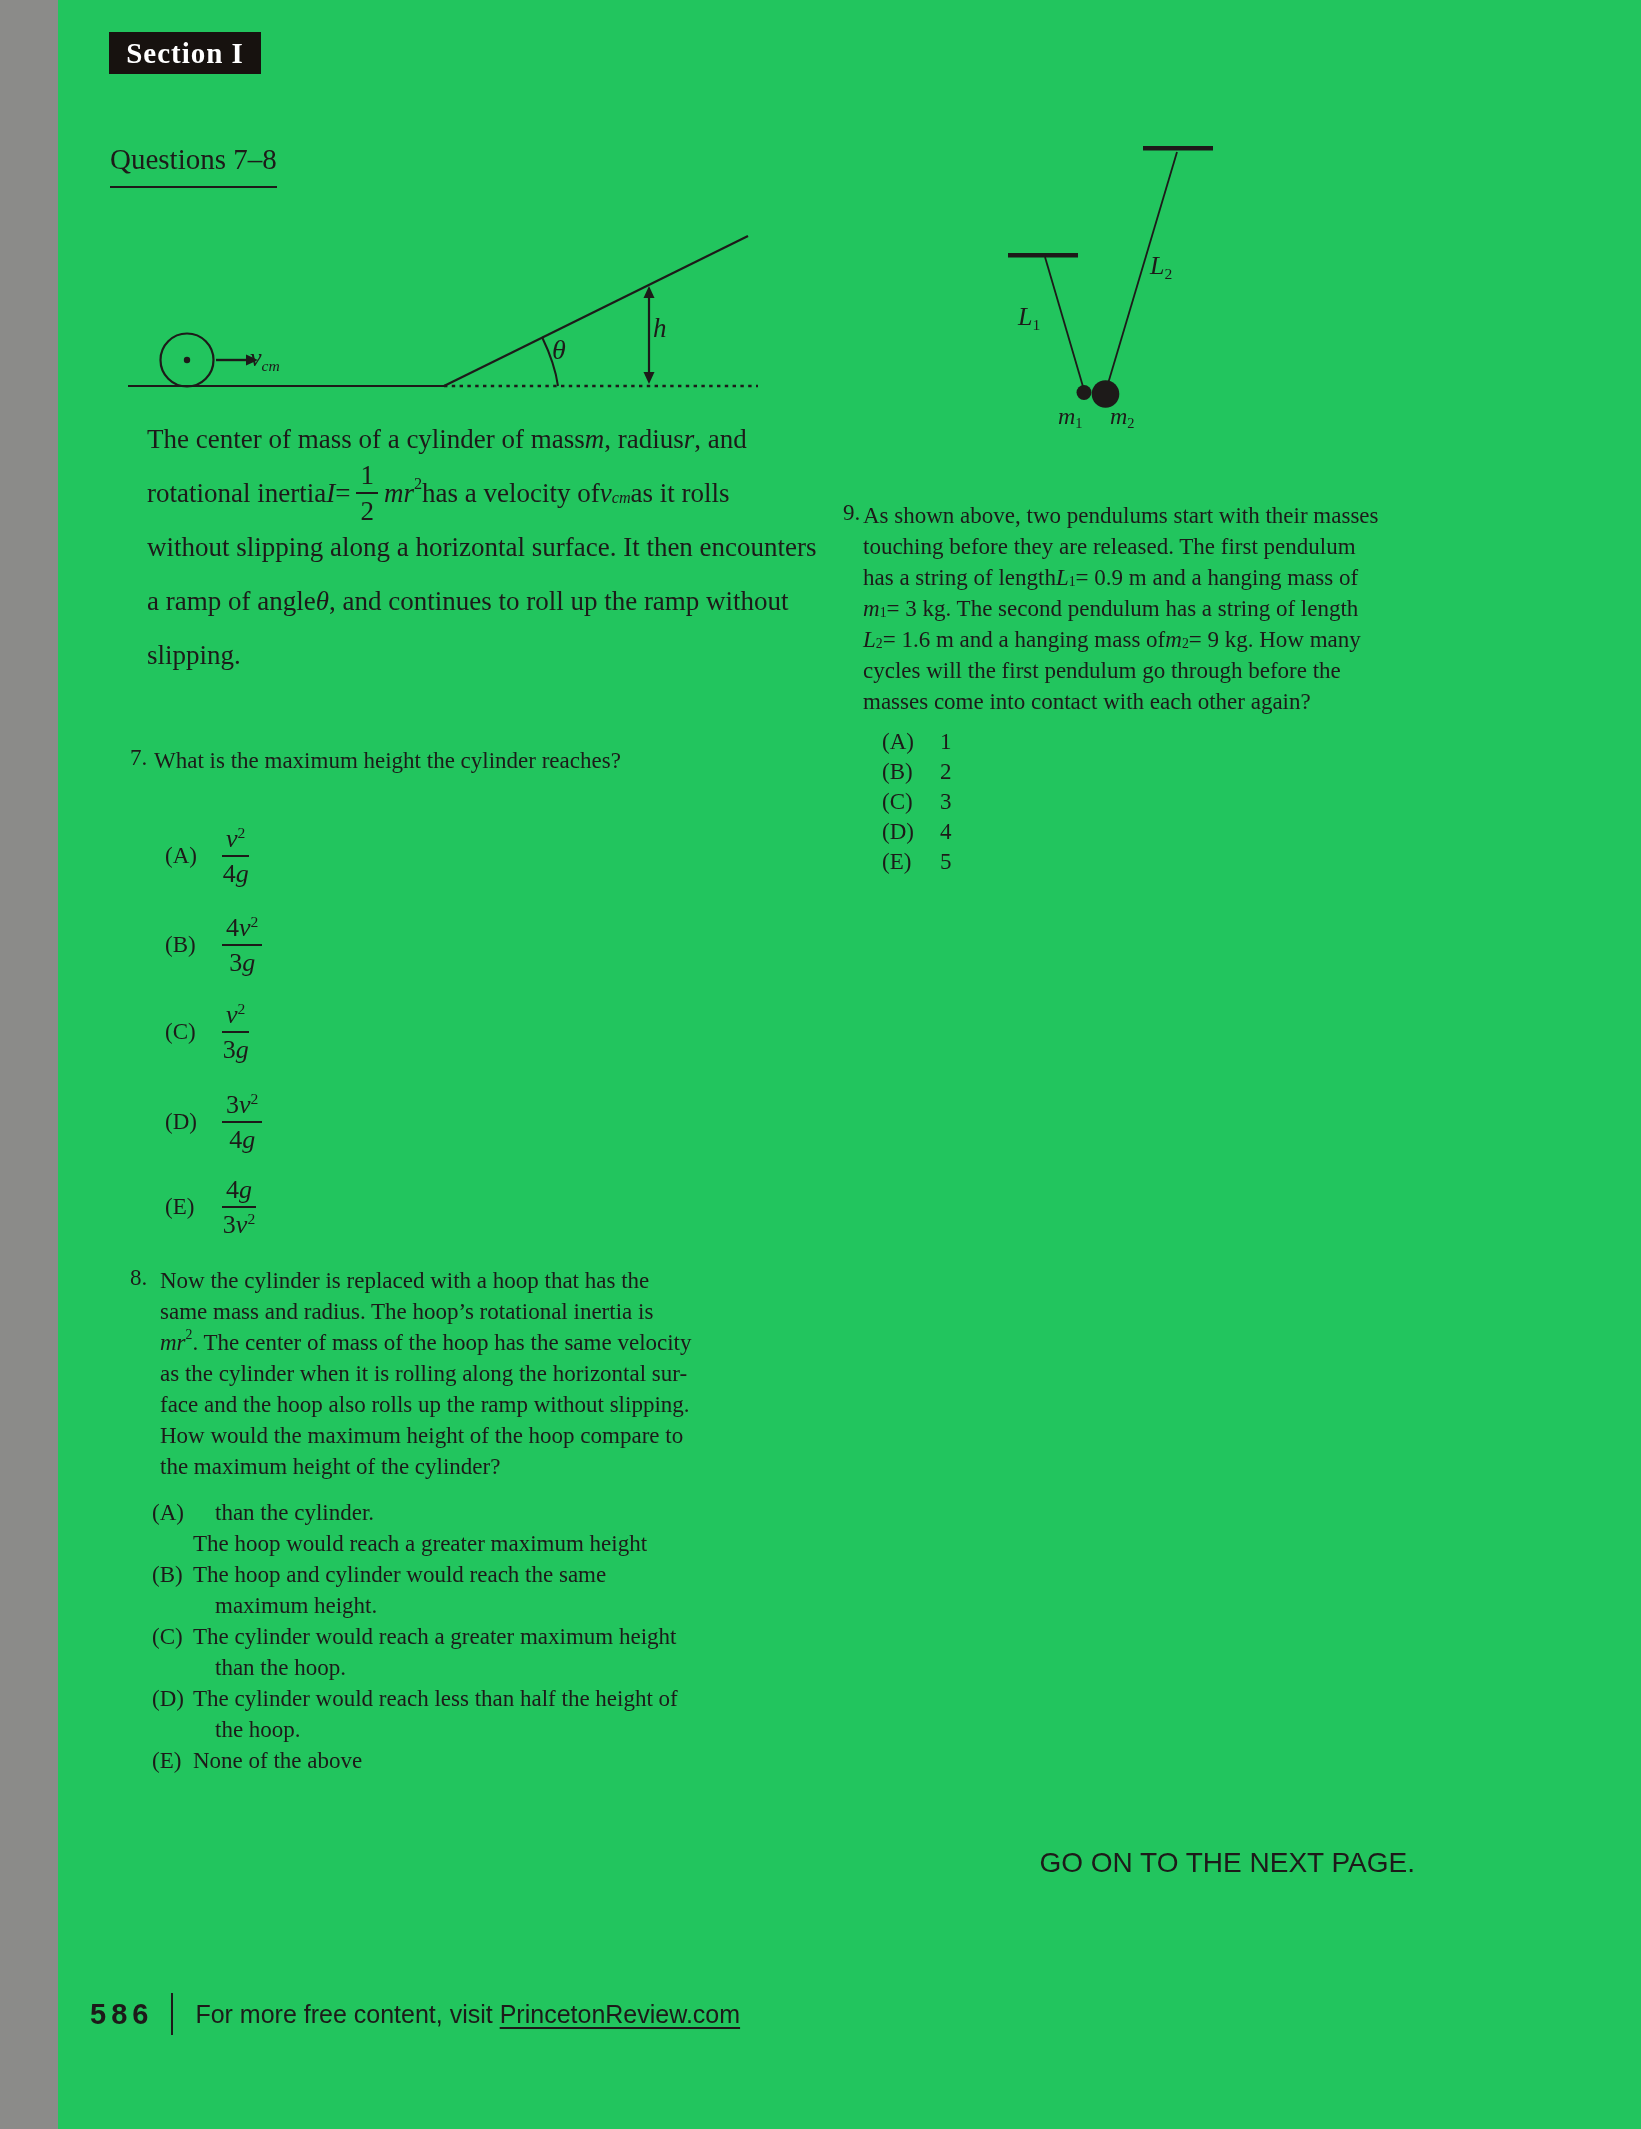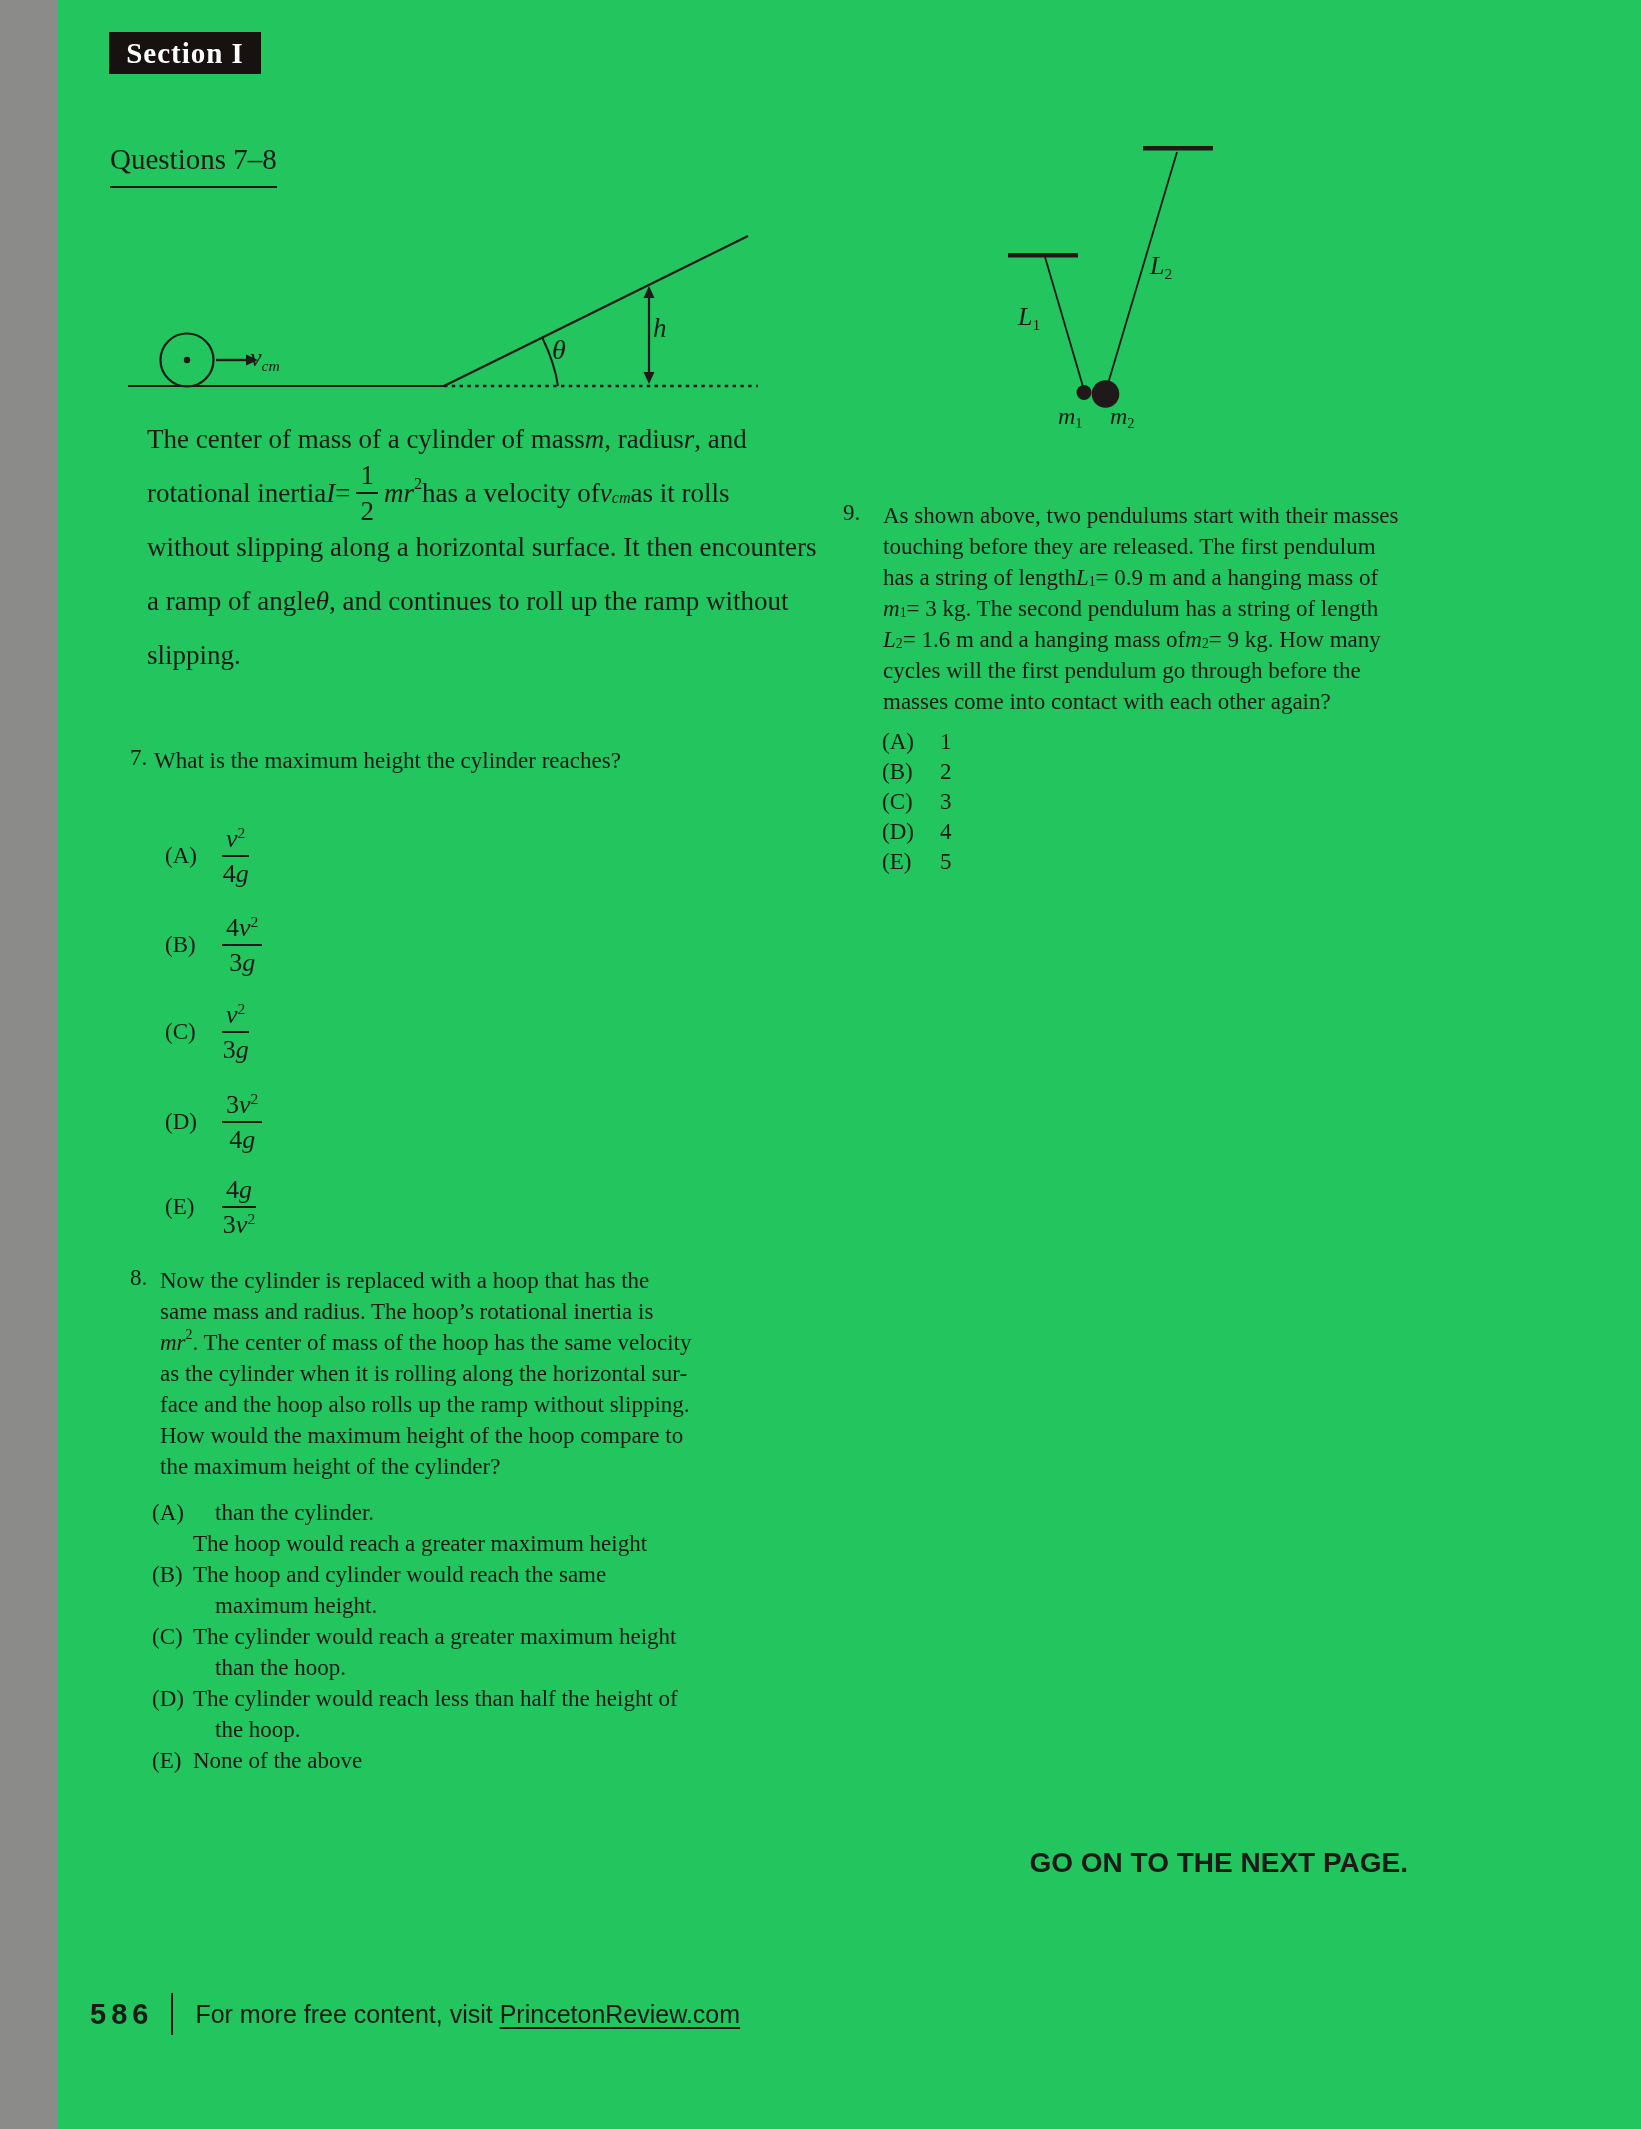--- a/index.html
+++ b/index.html
@@ -53,27 +53,27 @@
   .q8 { position:absolute; left:130px; top:1265px; }
   .q8 .qtext { margin-left:30px; }
 
   .q8-choices { position:absolute; left:152px; top:1497px; }
   .q8-choice { position:relative; }
   .q8-choice .choice-label { position:absolute; left:0; top:0; height:31px; display:flex; align-items:center; font-size:23px; }
   .q8-choice .qline.l1 { margin-left:41px; }
   .q8-choice .qline.l2 { margin-left:63px; }
 
   .q9 { position:absolute; left:843px; top:500px; }
-  .q9 .qtext { margin-left:40px; }
+  .q9 .qtext { margin-left:20px; }
   .q9-choices { position:absolute; left:882px; top:727px; }
   .q9-choice { height:30px; display:flex; align-items:center; font-size:23px; }
   .q9-choice .choice-label { width:58px; }
   .go-on {
-    position:absolute; right:233px; top:1847px; font-family:"Liberation Sans","DejaVu Sans",sans-serif;
-    font-weight:bold; font-size:28px; white-space:nowrap; color:#1d1a19;
+    position:absolute; right:226px; top:1847px; font-family:"Liberation Sans","DejaVu Sans",sans-serif;
+    font-weight:normal; font-size:28px; white-space:nowrap; color:#1d1a19;
   }
   .footer { position:absolute; left:90px; top:1992px; height:44px; display:flex; align-items:center; }
   .footer .pagenum { font-family:"Liberation Sans","DejaVu Sans",sans-serif; font-weight:bold; font-size:29px; letter-spacing:5px; }
   .footer .divider { width:2px; height:42px; background:#1d1a19; margin:0 22px 0 18px; }
   .footer .note { font-family:"Liberation Sans","DejaVu Sans",sans-serif; font-size:25px; white-space:nowrap; }
   .footer .note a { color:#1d1a19; text-underline-offset:4px; }
 </style>
 </head>
 <body>
 

